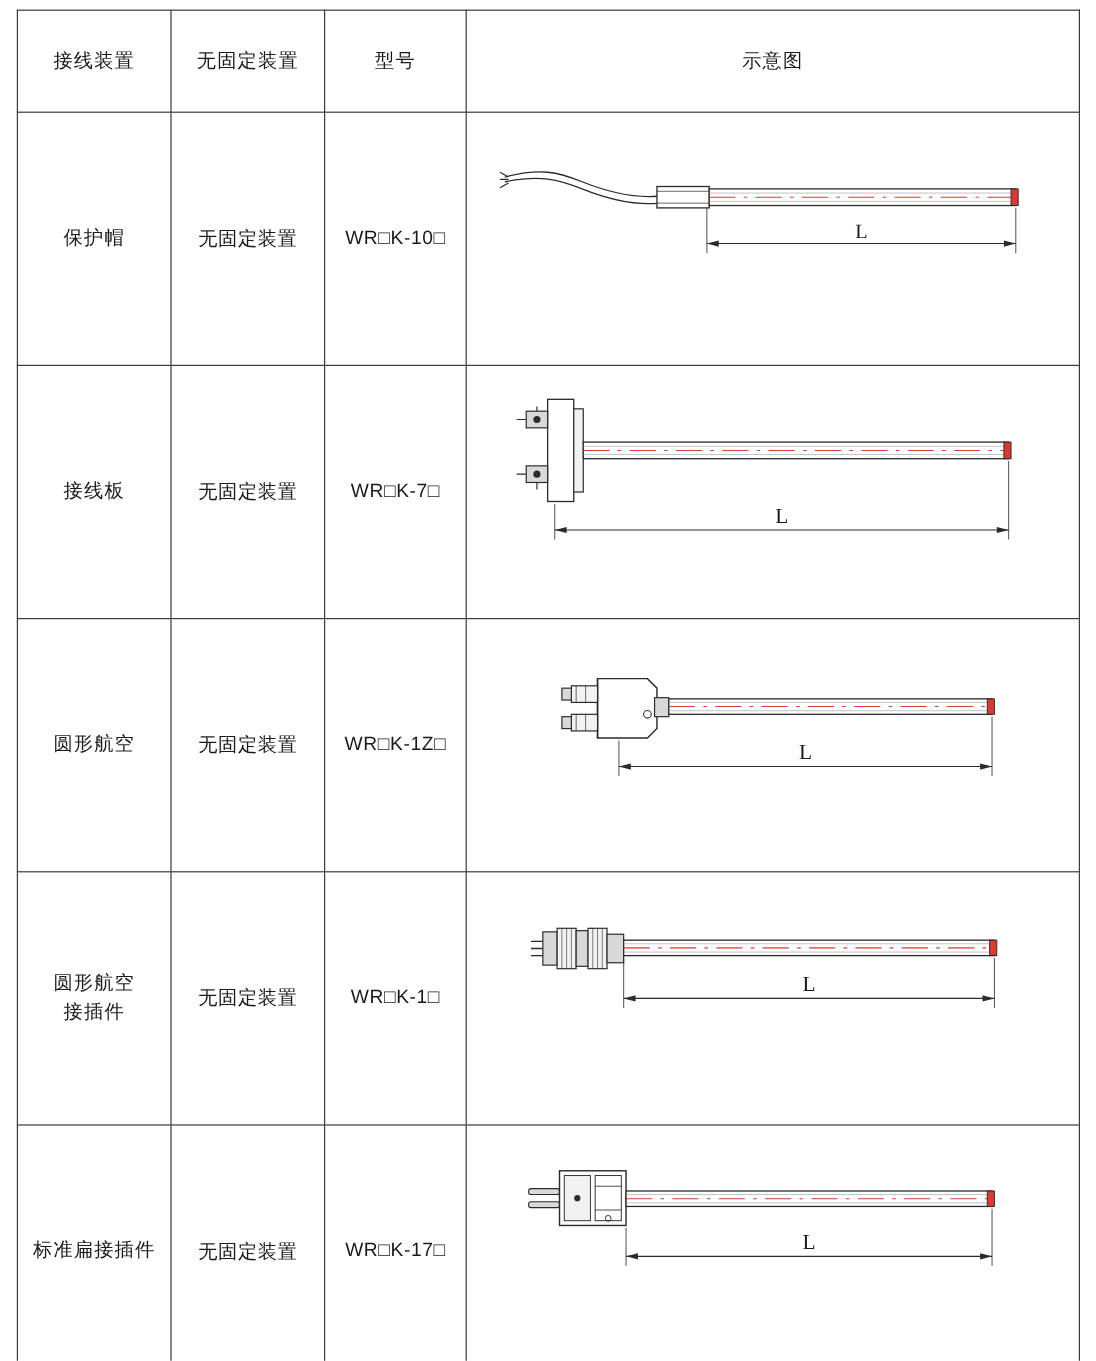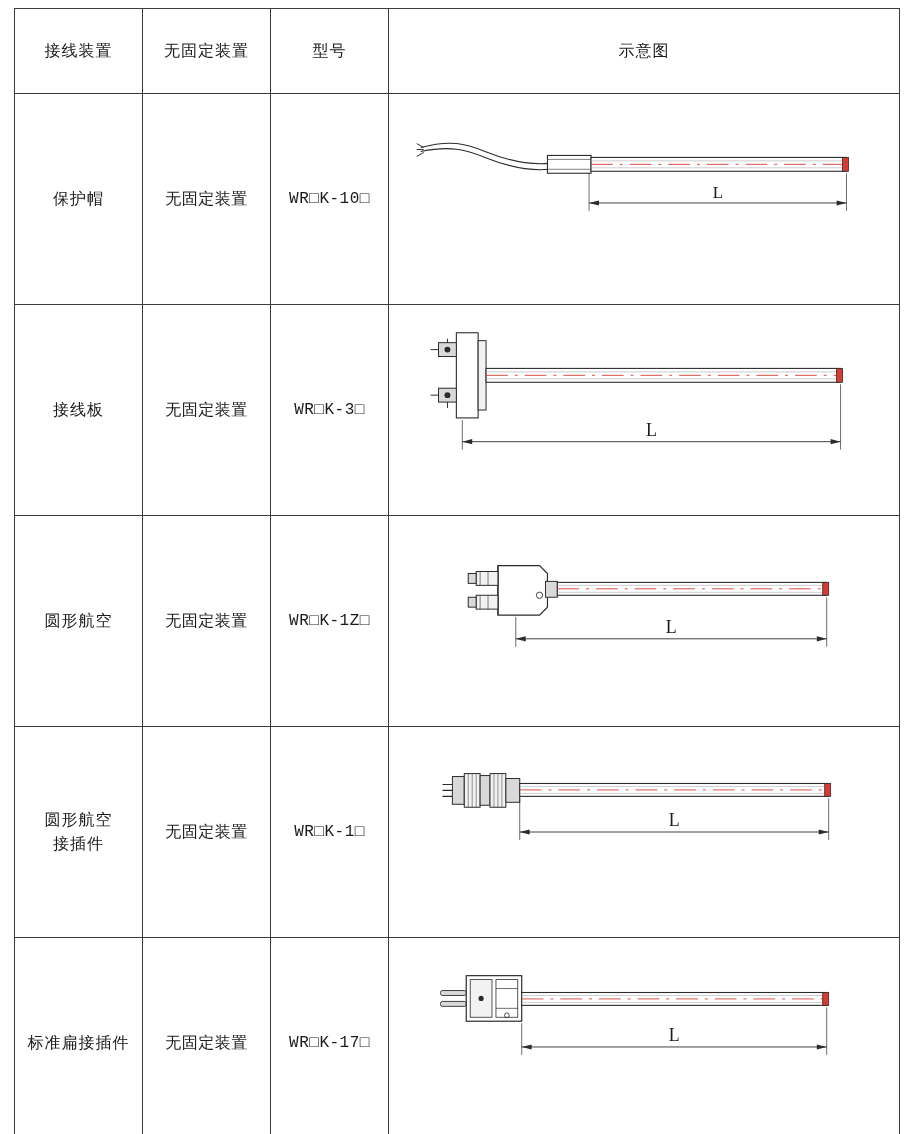--- a/index.html
+++ b/index.html
@@ -38,21 +38,21 @@
   }
   col.c1 { width: 128px; }
   col.c2 { width: 128px; }
   col.c3 { width: 118px; }
   col.c4 { width: 511px; }
 
   thead th { height: 76px; font-size: 16.5px; letter-spacing: 1px; }
   tbody td { height: 202px; }
   td.cell-device { letter-spacing: 1px; line-height: 1.5; }
   td.cell-mount  { letter-spacing: 0.5px; }
-  td.cell-model  { letter-spacing: 0.5px; font-size: 15.5px; font-family: Liberation Mono, monospace; }
+  td.cell-model  { letter-spacing: 0.5px; font-size: 15.5px; }
   td.cell-diagram { padding: 0; }
 
   .diagram-wrap {
     position: relative;
     width: 100%;
     height: 200px;
   }
   .diagram-wrap svg {
     display: block;
     width: 100%;
@@ -120,21 +120,21 @@
               <text x="330" y="99" text-anchor="middle" font-family="Liberation Serif, serif" font-size="17" fill="#1a1a1a">L</text>
             </svg>
             <span class="sr-only">L</span>
           </div>
         </td>
       </tr>
 
       <tr>
         <td class="cell-device">接线板</td>
         <td class="cell-mount">无固定装置</td>
-        <td class="cell-model">WR□K-3□</td>
+        <td class="cell-model">WR□K-7□</td>
         <td class="cell-diagram">
           <div class="diagram-wrap">
             <svg viewBox="0 0 511 200" preserveAspectRatio="xMidYMid meet">
 
               <rect x="66" y="22" width="22" height="86" fill="#ffffff" stroke="#2b2b2b" stroke-width="1.1"></rect>
 
               <g stroke="#2b2b2b" stroke-width="1">
                 <rect x="48" y="32" width="18" height="14" fill="#d9d9d9"></rect>
                 <circle cx="57" cy="39" r="3" fill="#2b2b2b" stroke="none"></circle>
                 <line x1="40" y1="39" x2="48" y2="39"></line>

